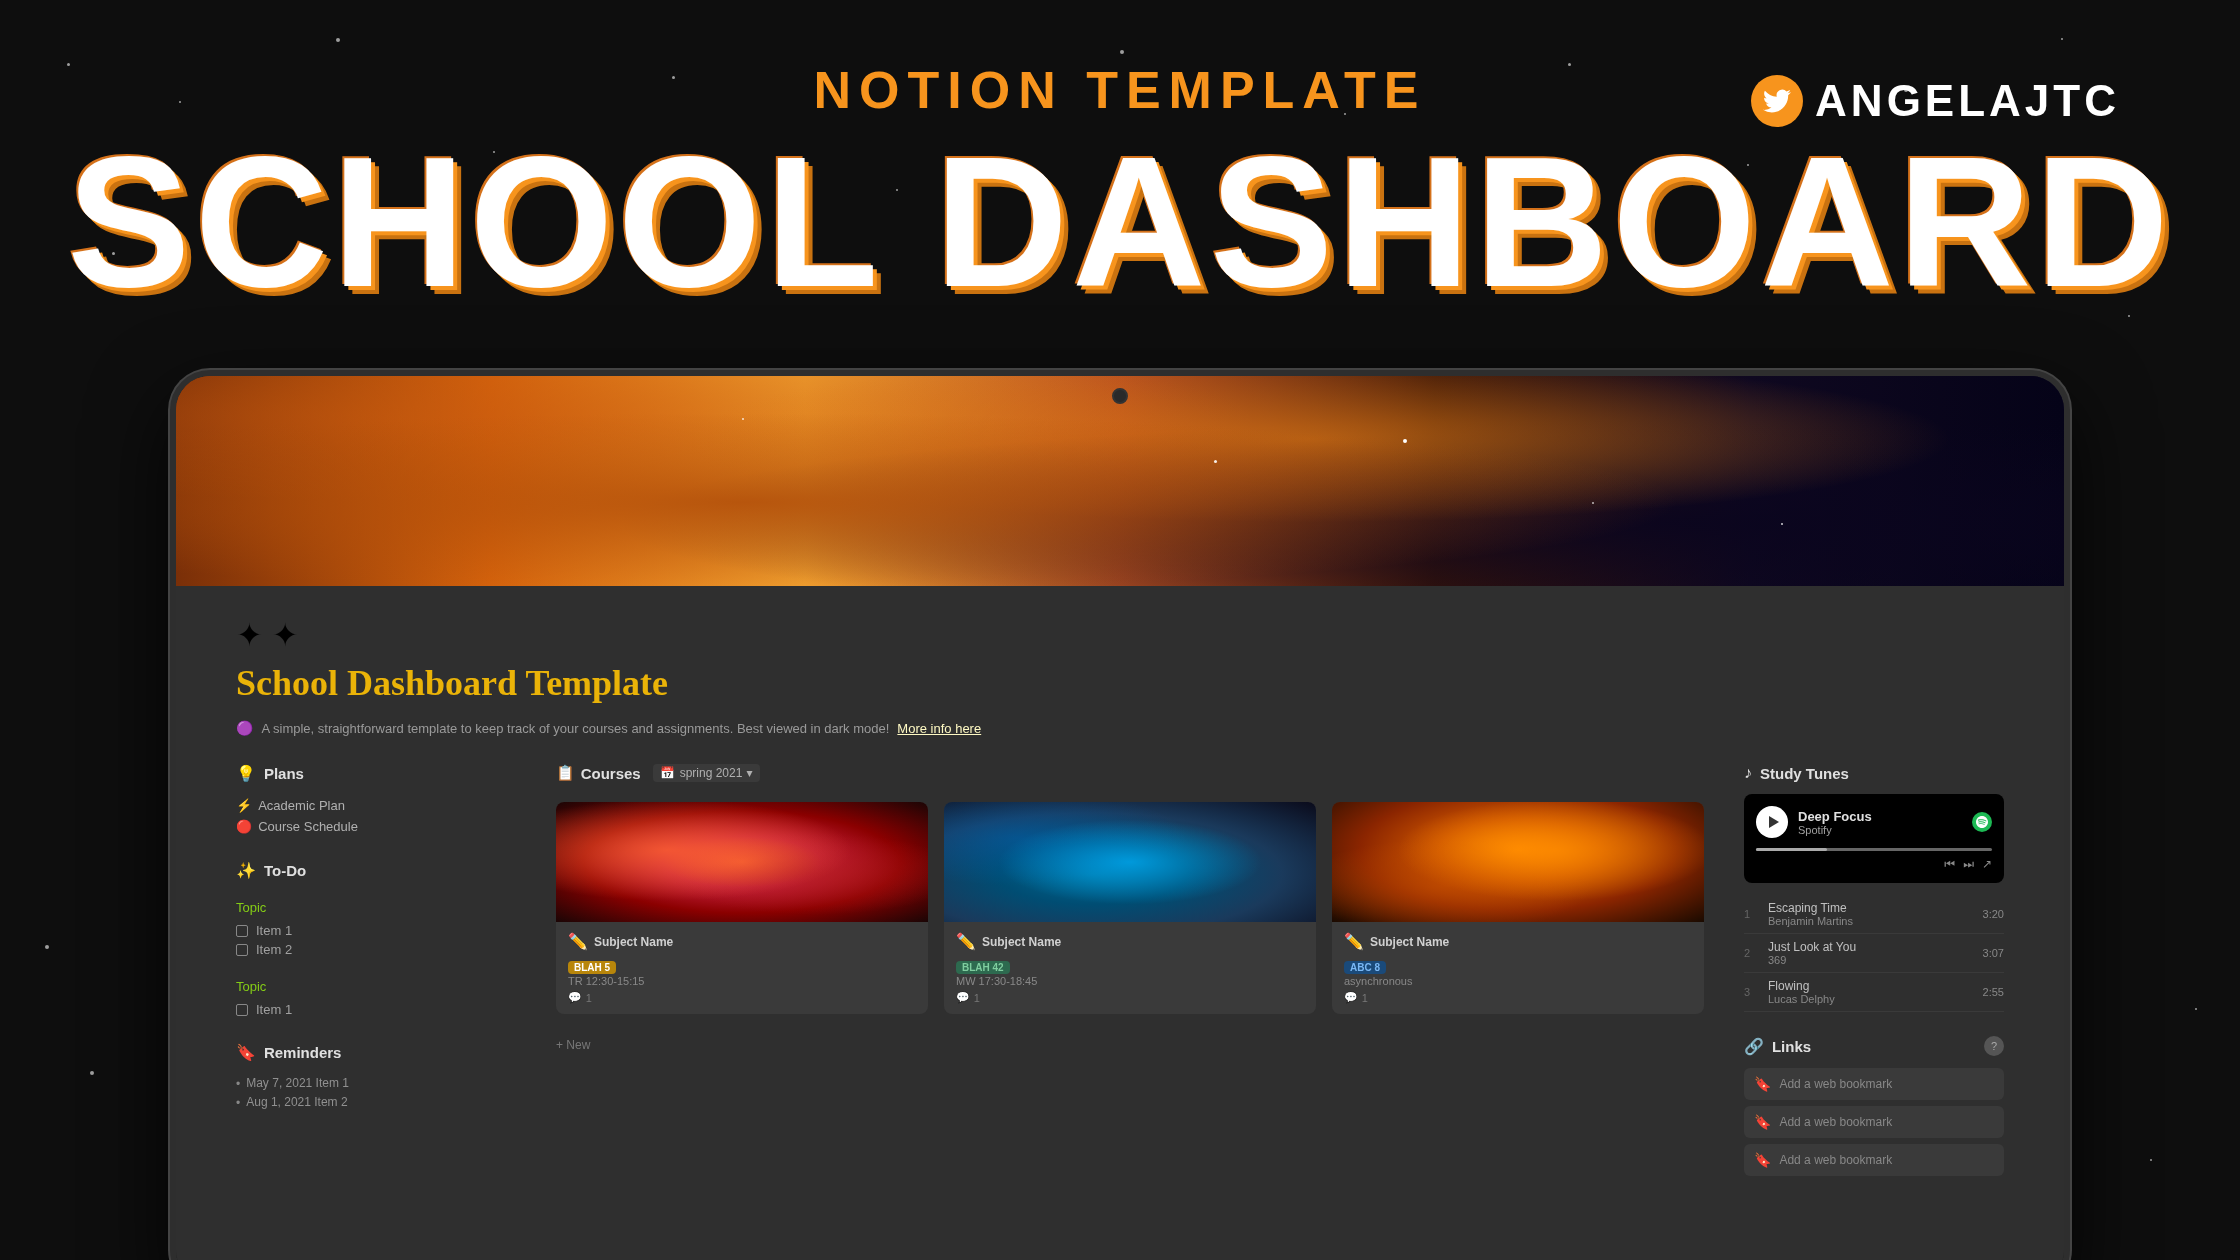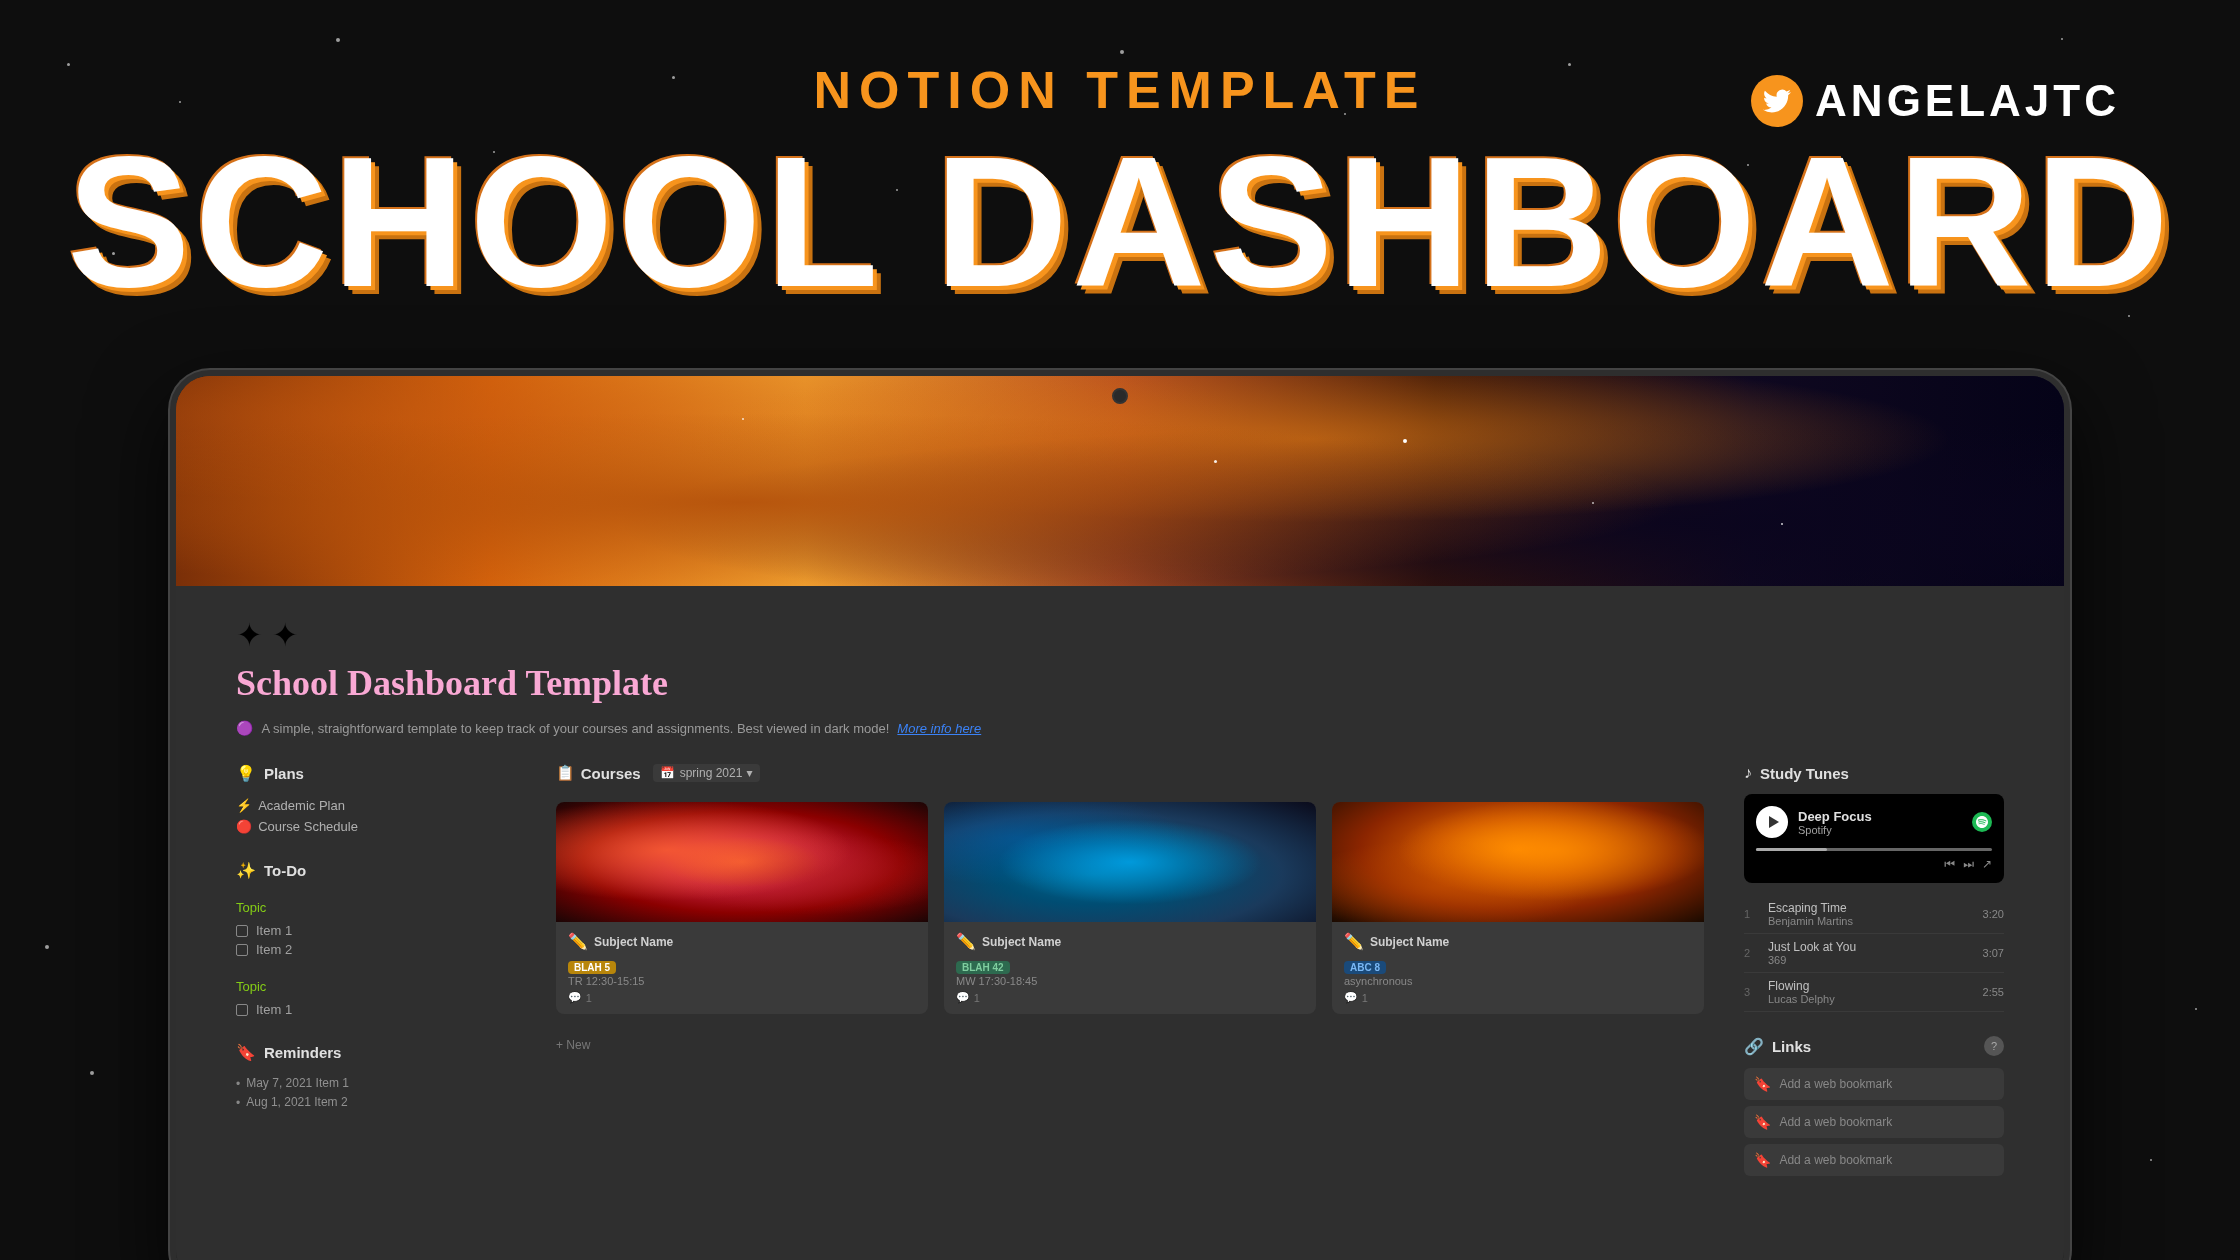--- a/index.html
+++ b/index.html
@@ -188,43 +188,42 @@
 
     .sparkles-icon {
       font-size: 32px;
       margin-bottom: 8px;
     }
 
     .page-title {
       font-family: 'Georgia', serif;
       font-size: 36px;
       font-weight: 700;
-      color: #f9a8d4;
+      color: #eab308;
       margin-bottom: 16px;
       font-variant: normal;
       letter-spacing: 0;
     }
 
     .page-description {
       font-size: 13px;
       color: #9a9a9a;
       margin-bottom: 28px;
       display: flex;
       align-items: center;
       gap: 8px;
     }
 
     .desc-icon {
       font-size: 14px;
     }
 
     .desc-link {
-      color: #3b82f6;
+      color: #fef9c3;
       text-decoration: underline;
-      font-style: italic;
     }
 
     
     .columns-layout {
       display: flex;
       gap: 40px;
       width: 100%;
     }
 
     

